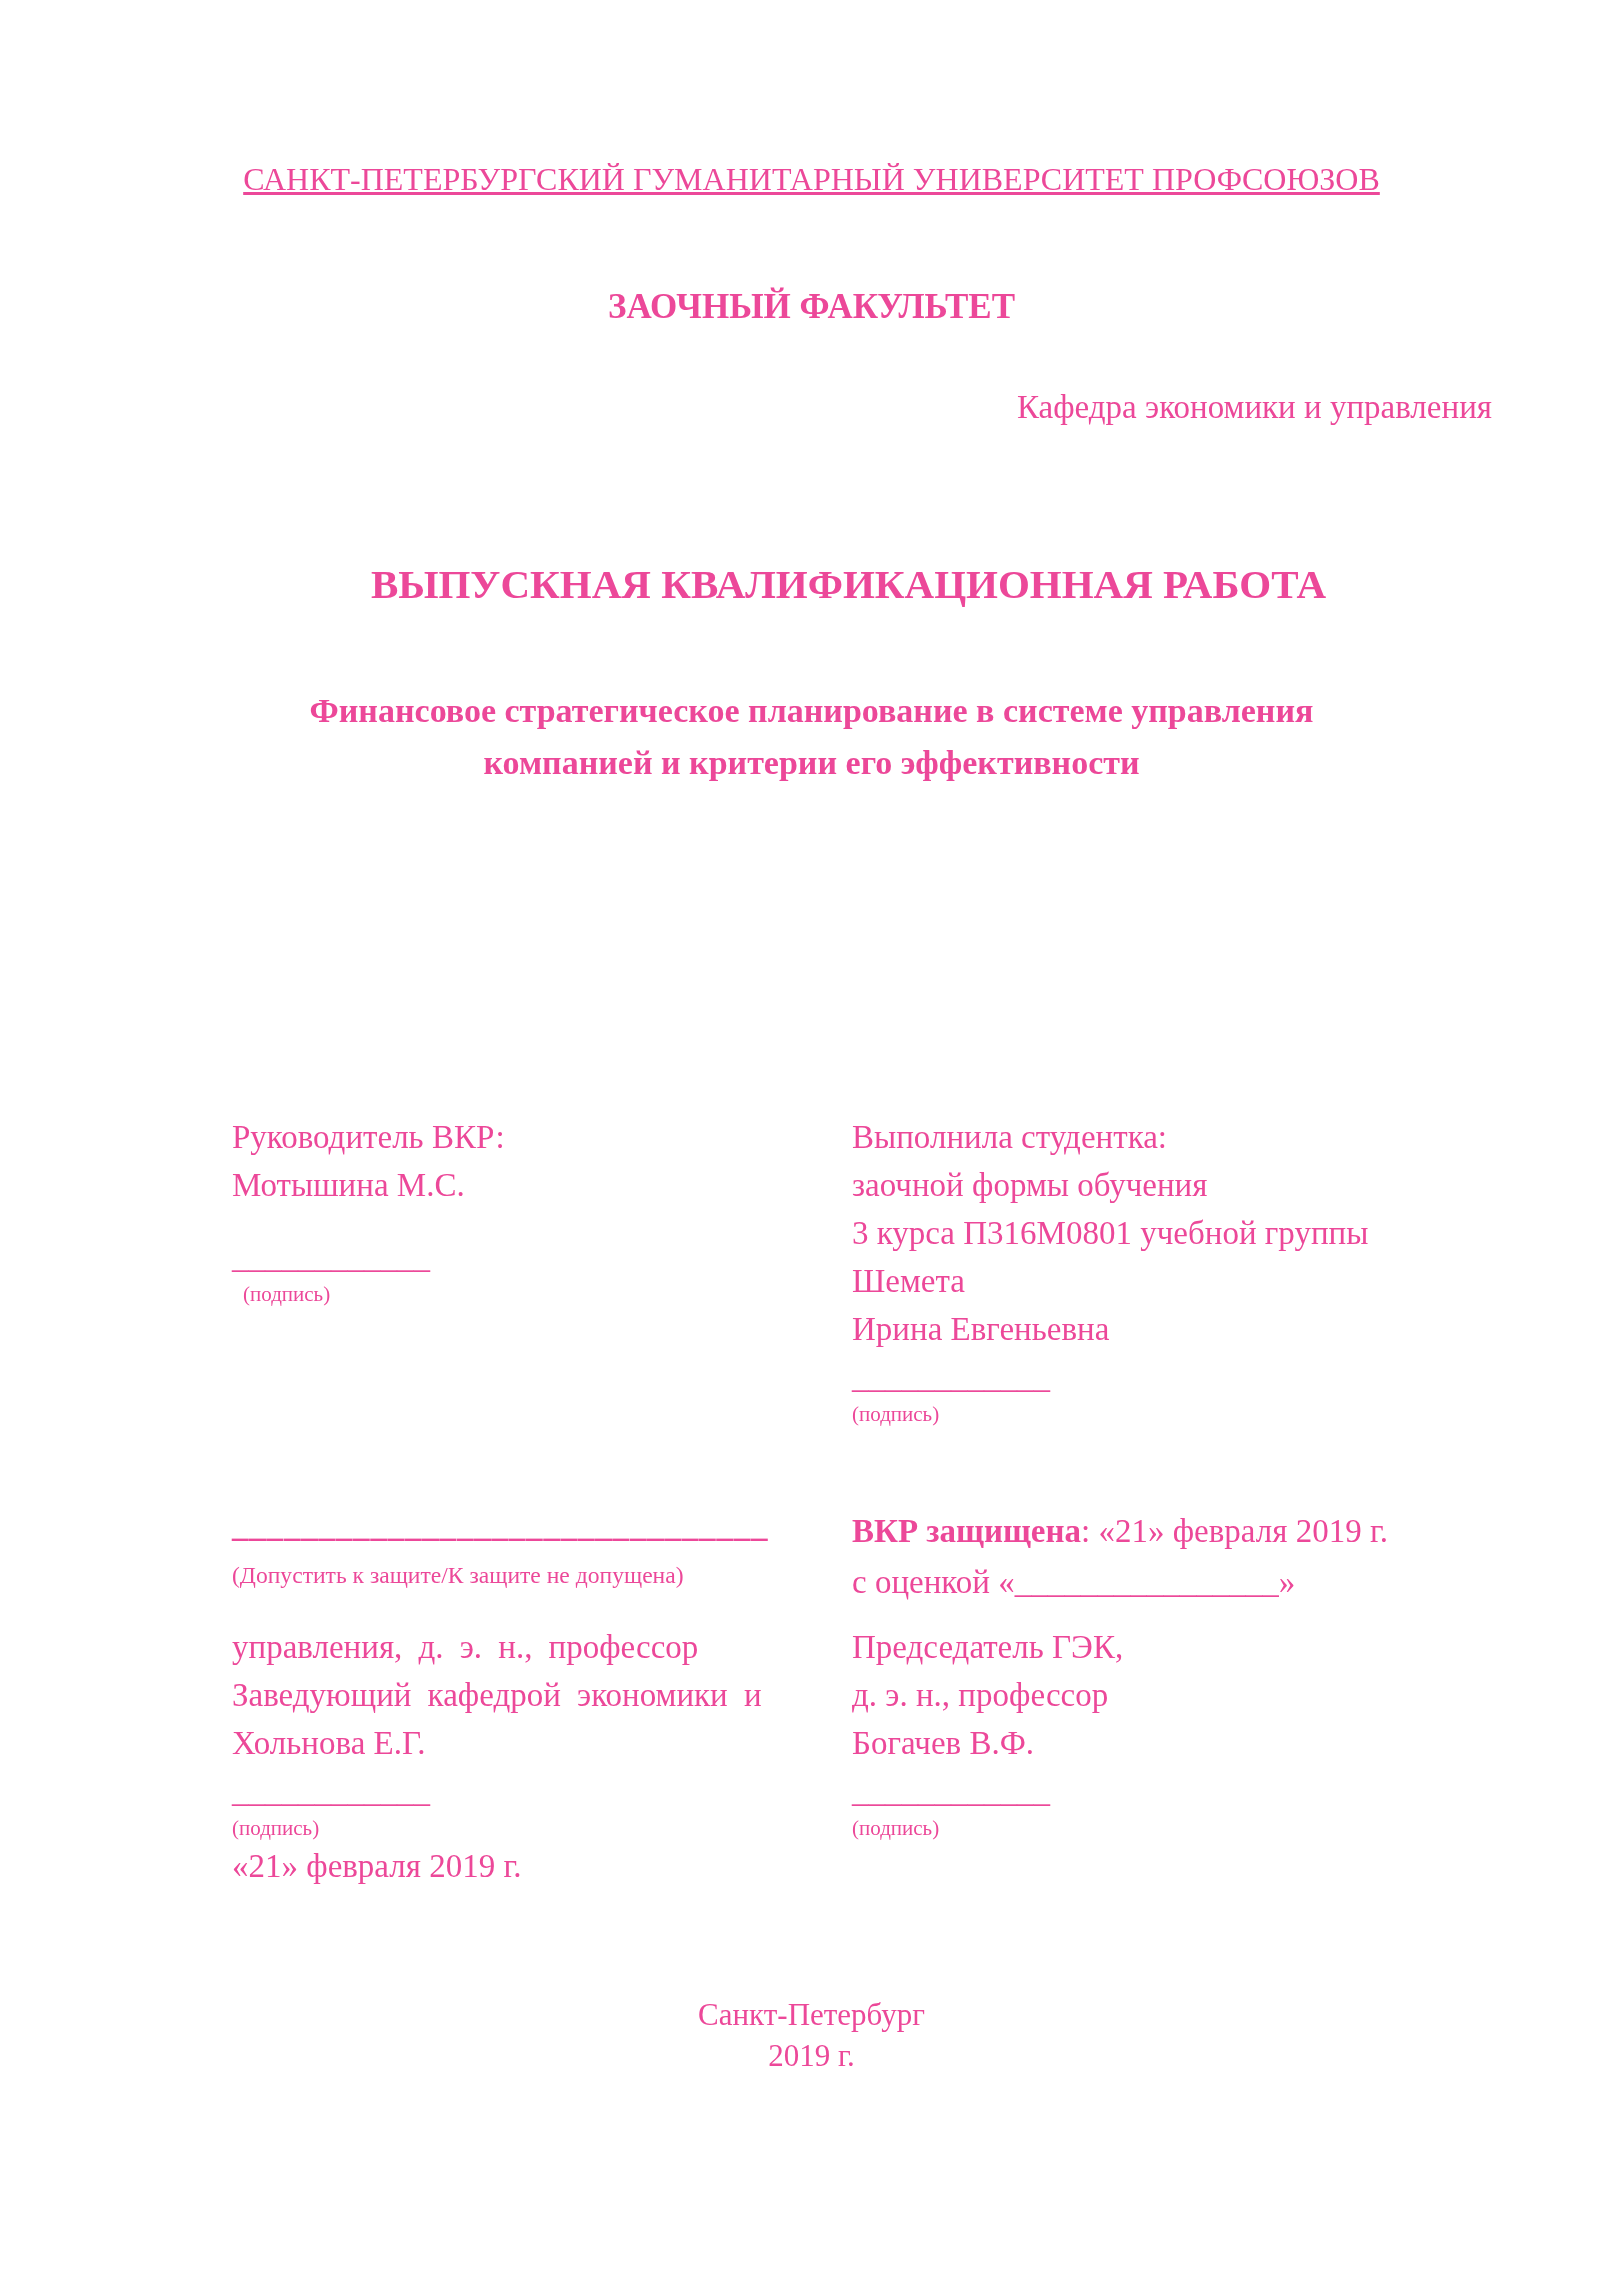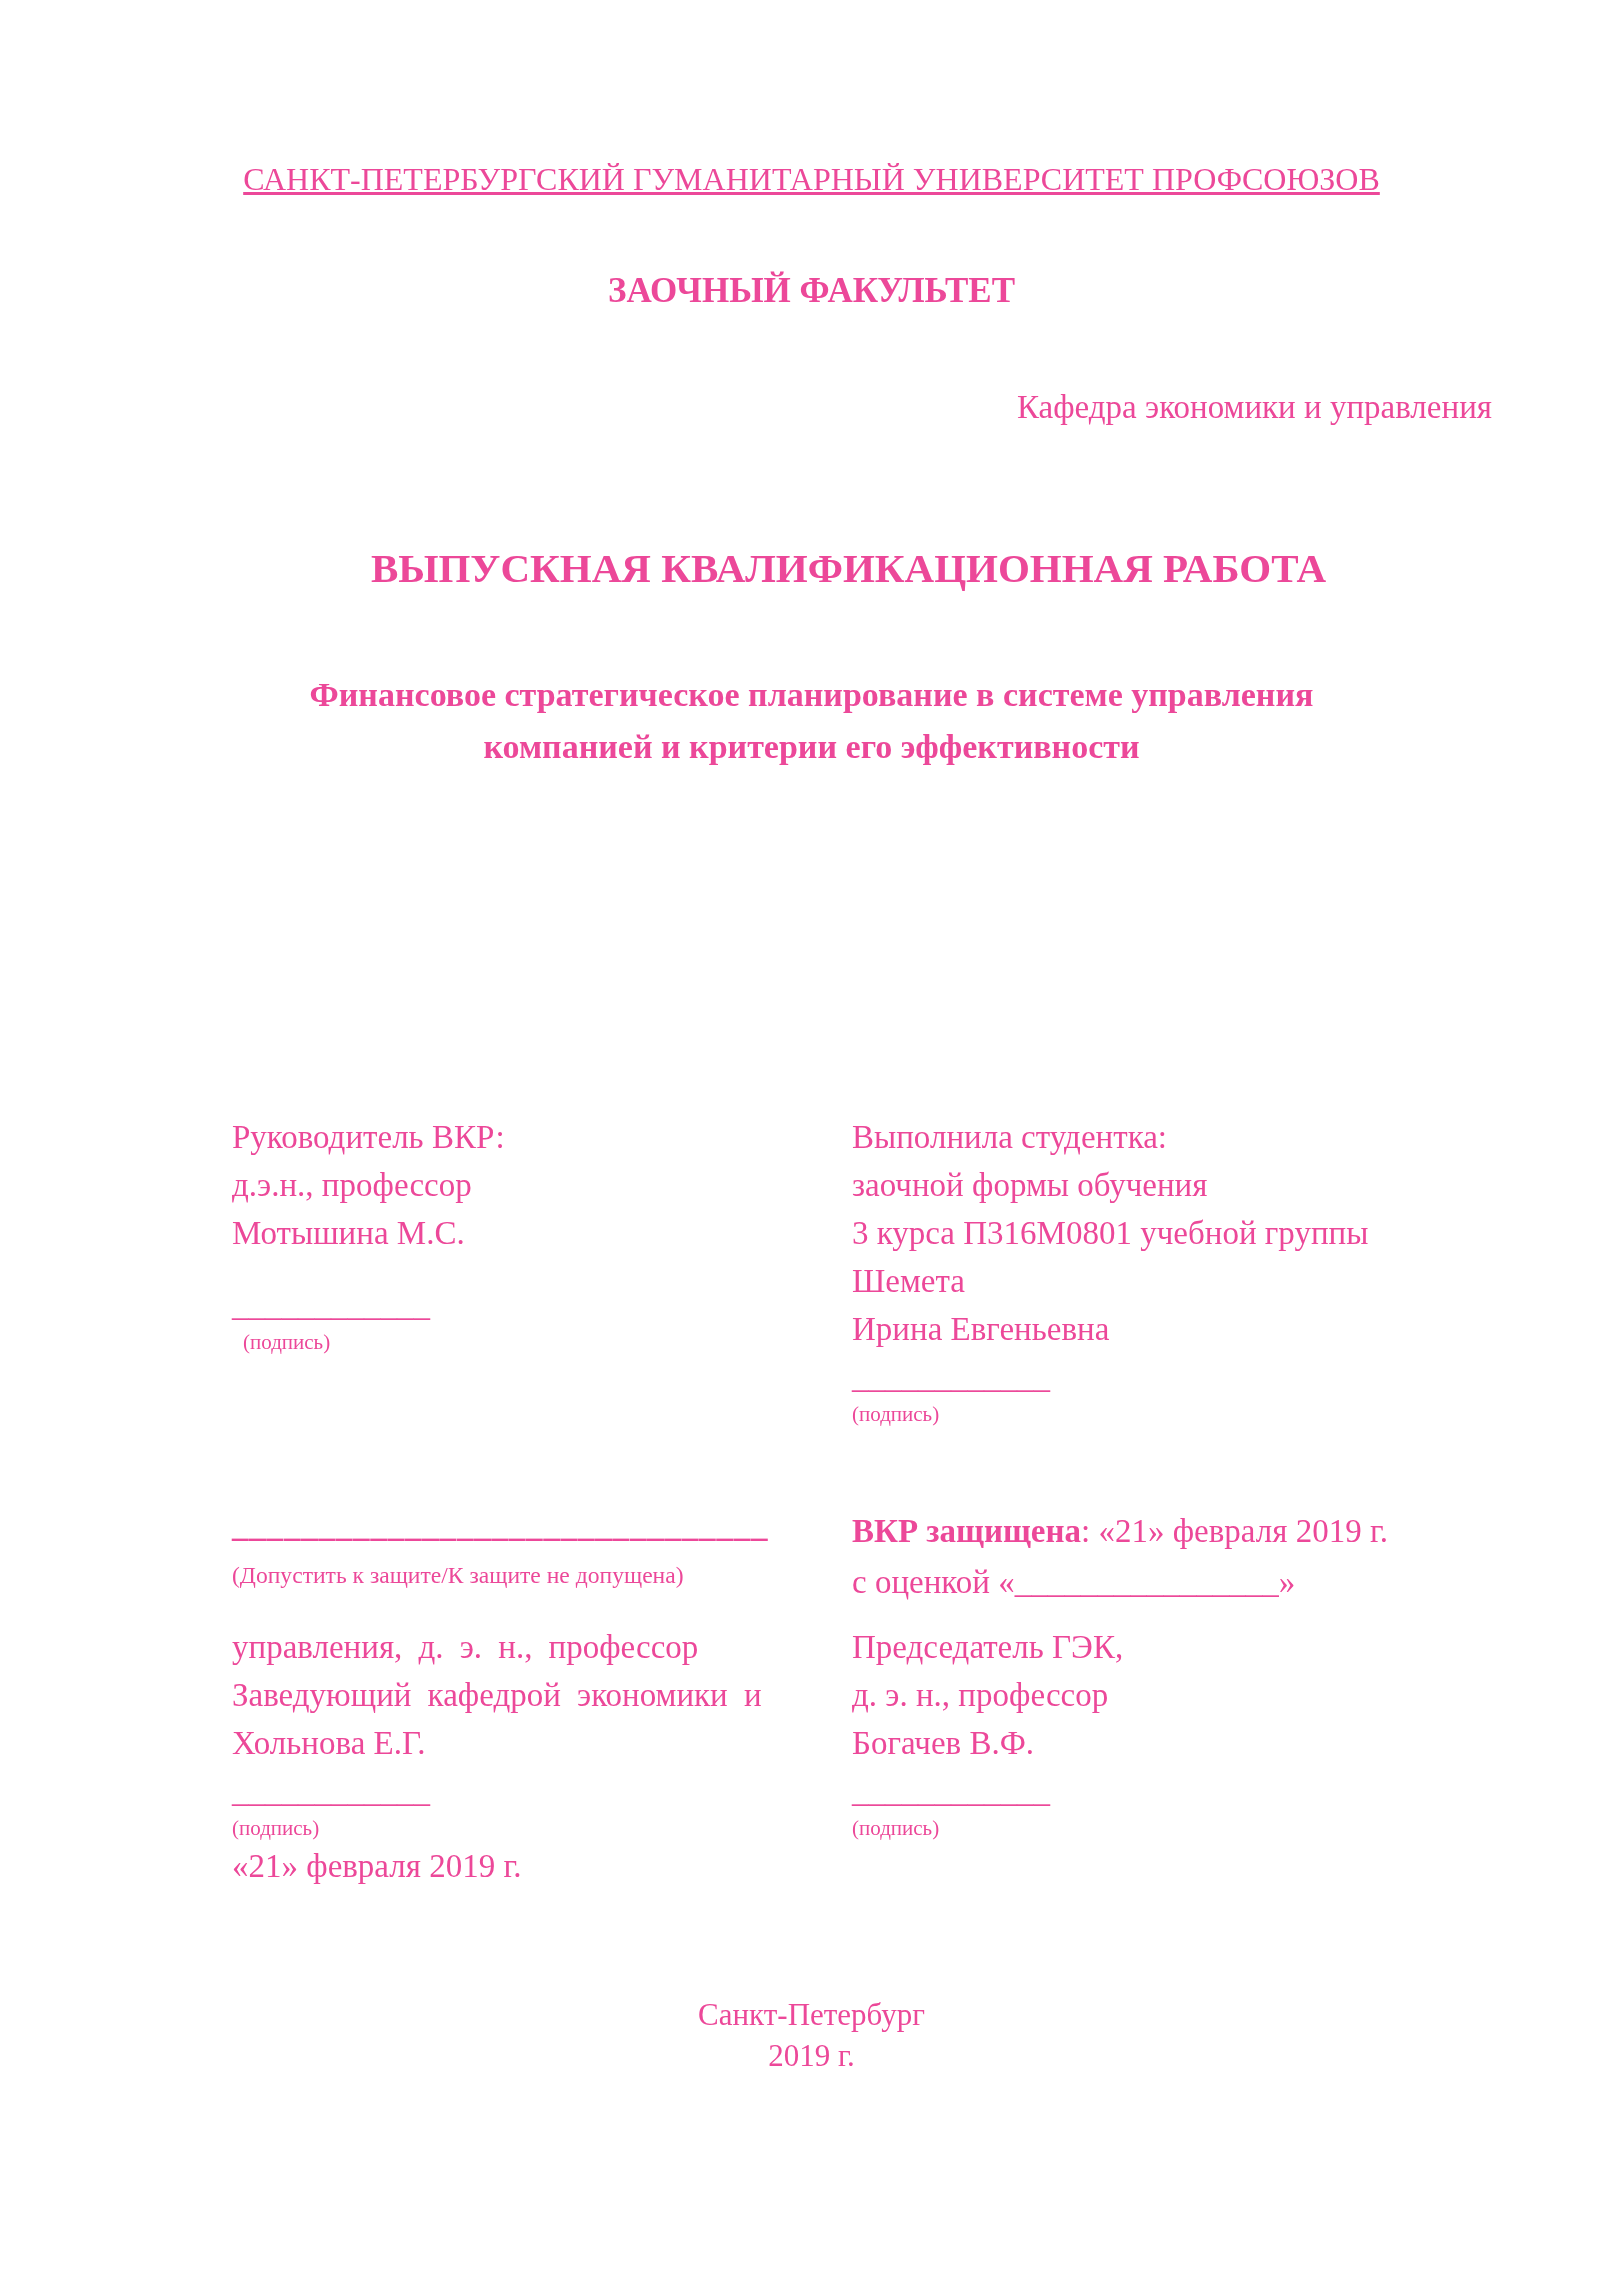--- a/index.html
+++ b/index.html
@@ -13,21 +13,21 @@
     height: 2295px;
     background: #ffffff;
     color: #ec4899;
     font-family: Liberation Serif, serif;
     font-size: 33px;
     line-height: 48px;
     overflow: hidden;
   }
   .abs { position: absolute; }
   .center { left: 0; width: 1623px; text-align: center; }
-  .b { font-weight: bold; }
+  .b { font-weight: bold; margin-top: 16px; }
   .u { text-decoration: underline; }
   .small { font-size: 21px; line-height: 27px; }
   .caption-mid { font-size: 23.6px; line-height: 30px; }
   .university { top: 155px; font-size: 32px; }
   .faculty { top: 267px; font-size: 35px; }
   .department { top: 383px; right: 131px; text-align: right; }
   .work-type { top: 544px; font-size: 41px; padding-left: 37px; }
   .thesis-title { top: 669px; font-size: 34px; line-height: 52px; }
   .program { top: 848px; left: 232px; line-height: 50px; }
   .left-col { left: 232px; width: 581px; }
@@ -59,21 +59,20 @@
   <div class="abs center work-type b">ВЫПУСКНАЯ КВАЛИФИКАЦИОННАЯ РАБОТА</div>
 
   <div class="abs center thesis-title b">
     <div>Финансовое стратегическое планирование в системе управления</div>
     <div>компанией и критерии его эффективности</div>
   </div>
 
 
   <div class="abs left-col supervisor-block">
     <div>Руководитель ВКР:</div>
-    <div>д.э.н., профессор</div>
     <div>Мотышина М.С.</div>
     <div class="sig-gap">____________</div>
     <div class="small sig-caption-left">(подпись)</div>
   </div>
 
   <div class="abs right-col student-block">
     <div>Выполнила студентка:</div>
     <div>заочной формы обучения</div>
     <div>3 курса П316М0801 учебной группы</div>
     <div>Шемета</div>

